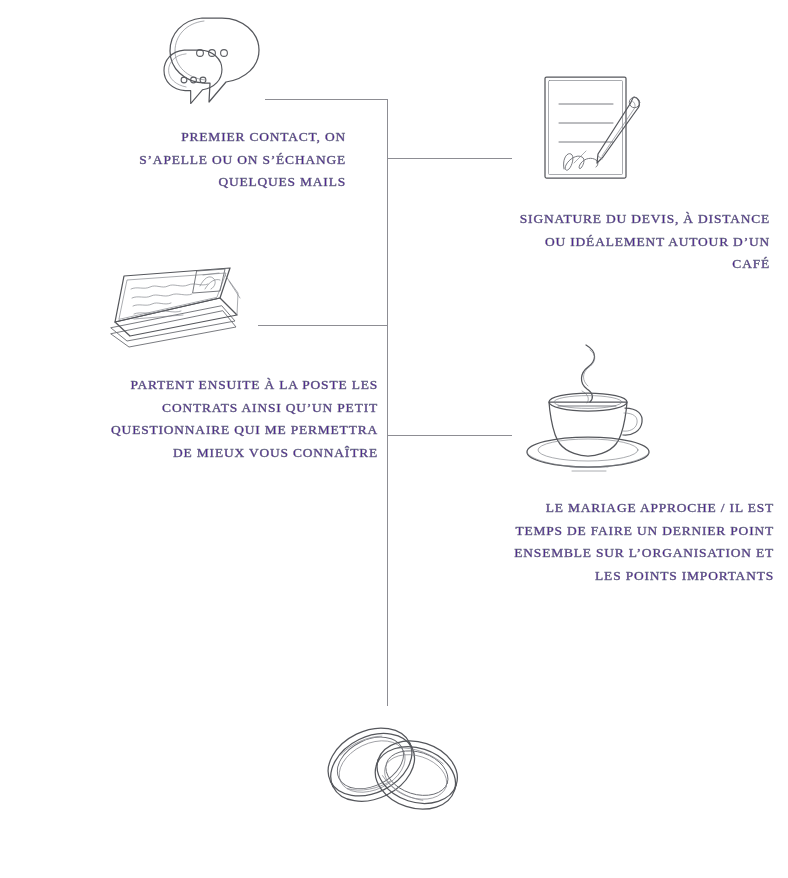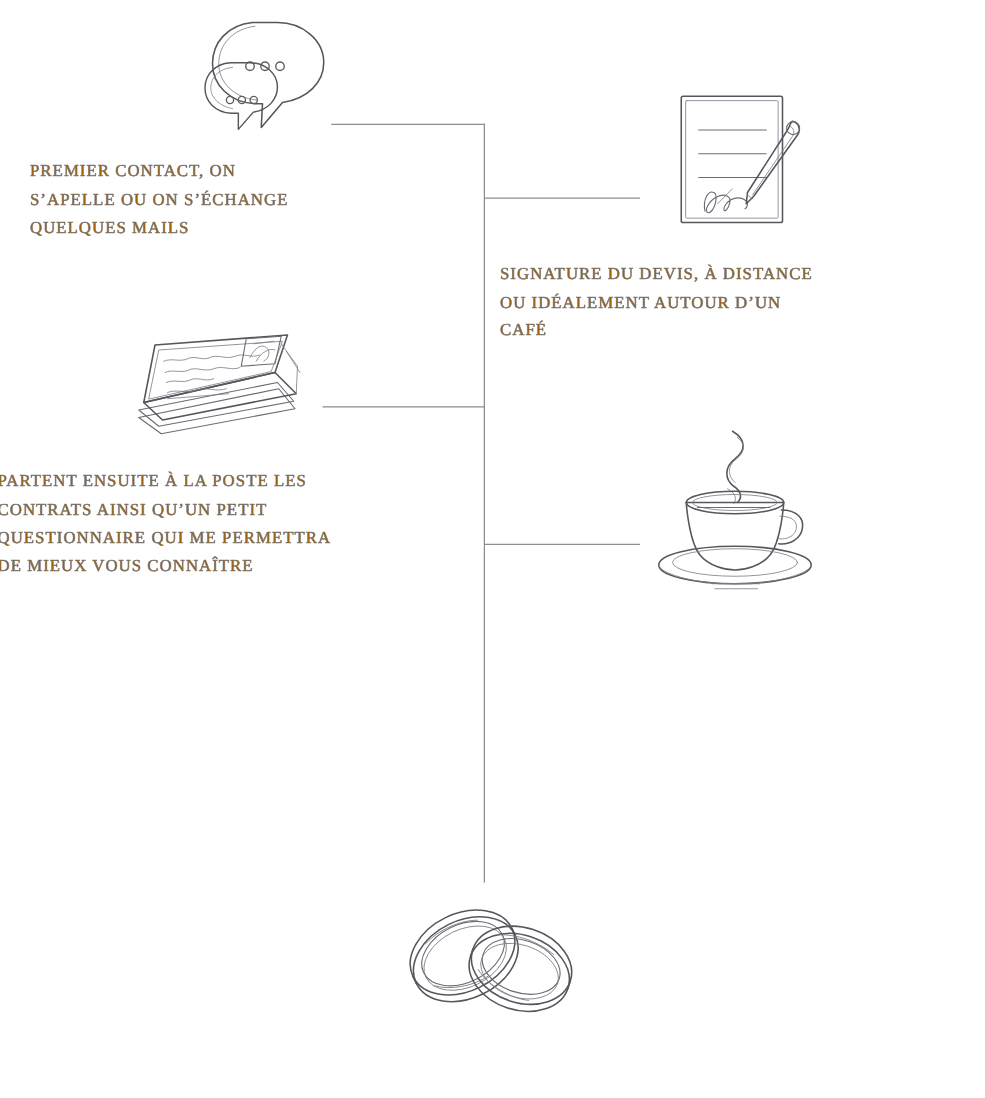--- a/index.html
+++ b/index.html
@@ -25,22 +25,22 @@
   }
   .branch {
     position: absolute;
     background: #8d8d93;
     height: 1.4px;
   }
 
   
   .step-text {
     position: absolute;
-    text-align: left;
-    color: #a16207;
+    text-align: right;
+    color: #4c1d95;
     font-size: 13.4px;
     letter-spacing: 0.85px;
     line-height: 22.5px;
     text-transform: uppercase;
     font-weight: 400;
     font-family: "Liberation Serif", "DejaVu Serif", serif;
     -webkit-text-stroke: 0.35px #6f7787;
     text-shadow:
        0.45px 0 0 rgba(173,180,192,0.55),
       -0.45px 0 0 rgba(198,168,150,0.35),
@@ -231,14 +231,18 @@
 
   <div class="step-text" style="left:400px; top:208px; width:370px;">SIGNATURE DU DEVIS, À DISTANCE
 OU IDÉALEMENT AUTOUR D’UN
 CAFÉ</div>
 
   <div class="step-text" style="left:-2px; top:374px; width:380px;">PARTENT ENSUITE À LA POSTE LES
 CONTRATS AINSI QU’UN PETIT
 QUESTIONNAIRE QUI ME PERMETTRA
 DE MIEUX VOUS CONNAÎTRE</div>
 
+  <div class="step-text" style="left:400px; top:497px; width:374px;">LE MARIAGE APPROCHE / IL EST
+TEMPS DE FAIRE UN DERNIER POINT
+ENSEMBLE SUR L’ORGANISATION ET
+LES POINTS IMPORTANTS</div>
 
 </div>
 
 </body></html>

